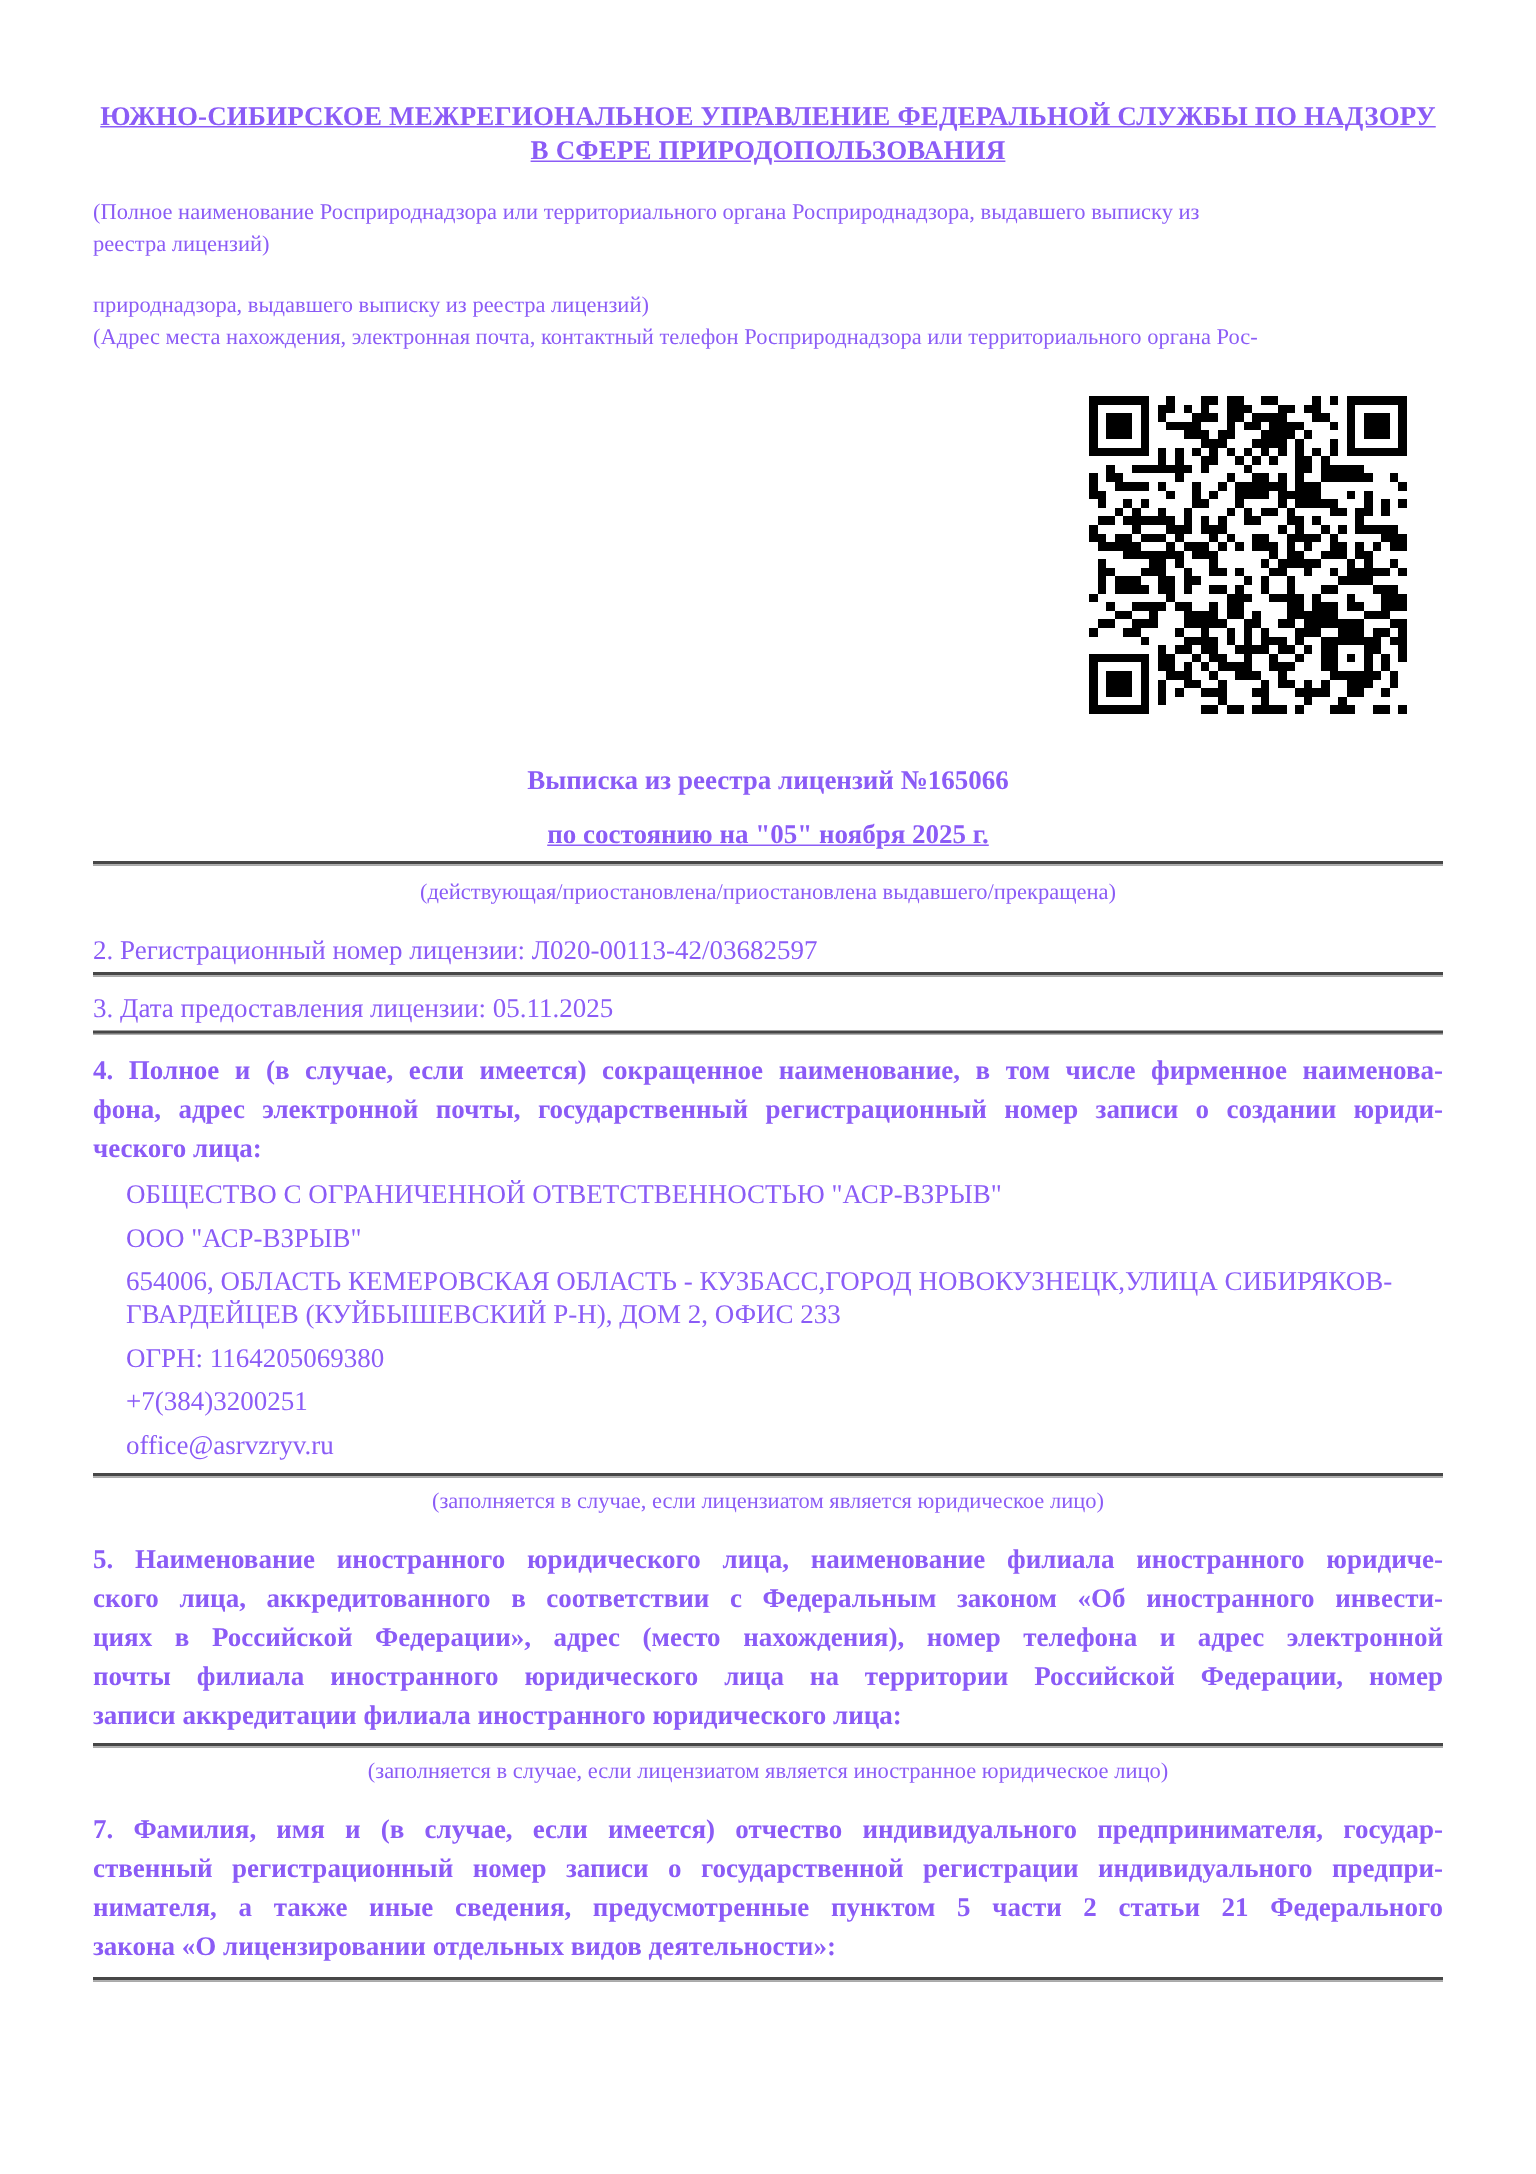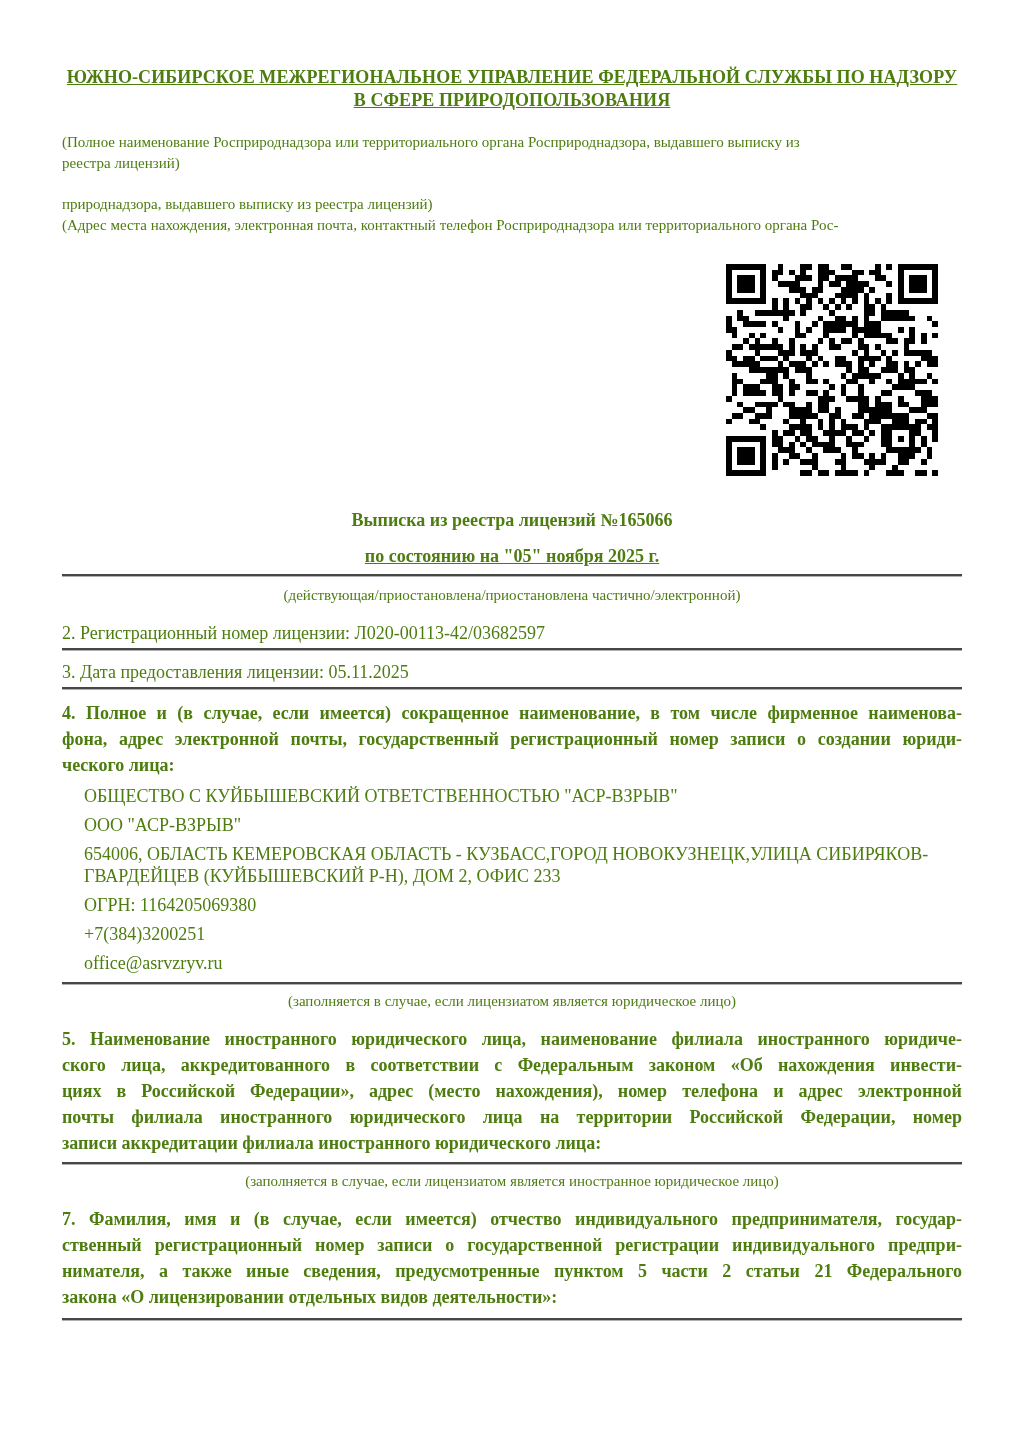--- a/index.html
+++ b/index.html
@@ -1,17 +1,17 @@
 <!DOCTYPE html>
 <html><head>
 <meta charset="utf-8">
 <style>
   html,body{margin:0;padding:0;background:#fff;}
   .page{
-    width:1024px;height:1398px;background:#ffffff;color:#4d7c0f;
+    width:1024px;height:1398px;background:#ffffff;color:#8b5cf6;
     font-family:"Liberation Serif","DejaVu Serif",serif;
     position:relative;overflow:hidden;
   }
   .content{padding:66px 62px 0 62px;}
 
   .org-title{
     font-weight:bold;font-size:18px;line-height:23px;text-align:center;
     text-decoration:underline;letter-spacing:0.1px;
   }
   .small-note{font-size:15px;line-height:21px;margin-top:20px;}
@@ -718,48 +718,48 @@
           <rect x="33" y="36" width="1" height="1"></rect>
           <rect x="34" y="36" width="1" height="1"></rect>
           <rect x="36" y="36" width="1" height="1"></rect>
         </svg>
     </div>
 
     <div class="extract-title">Выписка из реестра лицензий №165066</div>
     <div class="extract-date">по состоянию на "05" ноября 2025 г.</div>
 
     <div class="rule mt6"></div>
-    <div class="center-note mt8">(действующая/приостановлена/приостановлена частично/электронной)</div>
+    <div class="center-note mt8">(действующая/приостановлена/приостановлена выдавшего/прекращена)</div>
 
     <div class="item mt16">2. Регистрационный номер лицензии: Л020-00113-42/03682597</div>
     <div class="rule mt4"></div>
 
     <div class="item mt10">3. Дата предоставления лицензии: 05.11.2025</div>
     <div class="rule mt4"></div>
 
     <div class="jp mt10">
       <div class="ln">4. Полное и (в случае, если имеется) сокращенное наименование, в том числе фирменное наименова-</div>
       <div class="ln">фона, адрес электронной почты, государственный регистрационный номер записи о создании юриди-</div>
       <div class="ln last">ческого лица:</div>
     </div>
 
     <div class="values">
-      <div class="value">ОБЩЕСТВО С КУЙБЫШЕВСКИЙ ОТВЕТСТВЕННОСТЬЮ "АСР-ВЗРЫВ"</div>
+      <div class="value">ОБЩЕСТВО С ОГРАНИЧЕННОЙ ОТВЕТСТВЕННОСТЬЮ "АСР-ВЗРЫВ"</div>
       <div class="value">ООО "АСР-ВЗРЫВ"</div>
       <div class="value">654006, ОБЛАСТЬ КЕМЕРОВСКАЯ ОБЛАСТЬ - КУЗБАСС,ГОРОД НОВОКУЗНЕЦК,УЛИЦА СИБИРЯКОВ-ГВАРДЕЙЦЕВ (КУЙБЫШЕВСКИЙ Р-Н), ДОМ 2, ОФИС 233</div>
       <div class="value">ОГРН: 1164205069380</div>
       <div class="value">+7(384)3200251</div>
       <div class="value">office@asrvzryv.ru</div>
     </div>
     <div class="rule mt8"></div>
     <div class="center-note mt6">(заполняется в случае, если лицензиатом является юридическое лицо)</div>
 
     <div class="jp mt14">
       <div class="ln">5. Наименование иностранного юридического лица, наименование филиала иностранного юридиче-</div>
-      <div class="ln">ского лица, аккредитованного в соответствии с Федеральным законом «Об нахождения инвести-</div>
+      <div class="ln">ского лица, аккредитованного в соответствии с Федеральным законом «Об иностранного инвести-</div>
       <div class="ln">циях в Российской Федерации», адрес (место нахождения), номер телефона и адрес электронной</div>
       <div class="ln">почты филиала иностранного юридического лица на территории Российской Федерации, номер</div>
       <div class="ln last">записи аккредитации филиала иностранного юридического лица:</div>
     </div>
     <div class="rule mt6"></div>
     <div class="center-note mt6">(заполняется в случае, если лицензиатом является иностранное юридическое лицо)</div>
 
     <div class="jp mt14">
       <div class="ln">7. Фамилия, имя и (в случае, если имеется) отчество индивидуального предпринимателя, государ-</div>
       <div class="ln">ственный регистрационный номер записи о государственной регистрации индивидуального предпри-</div>

